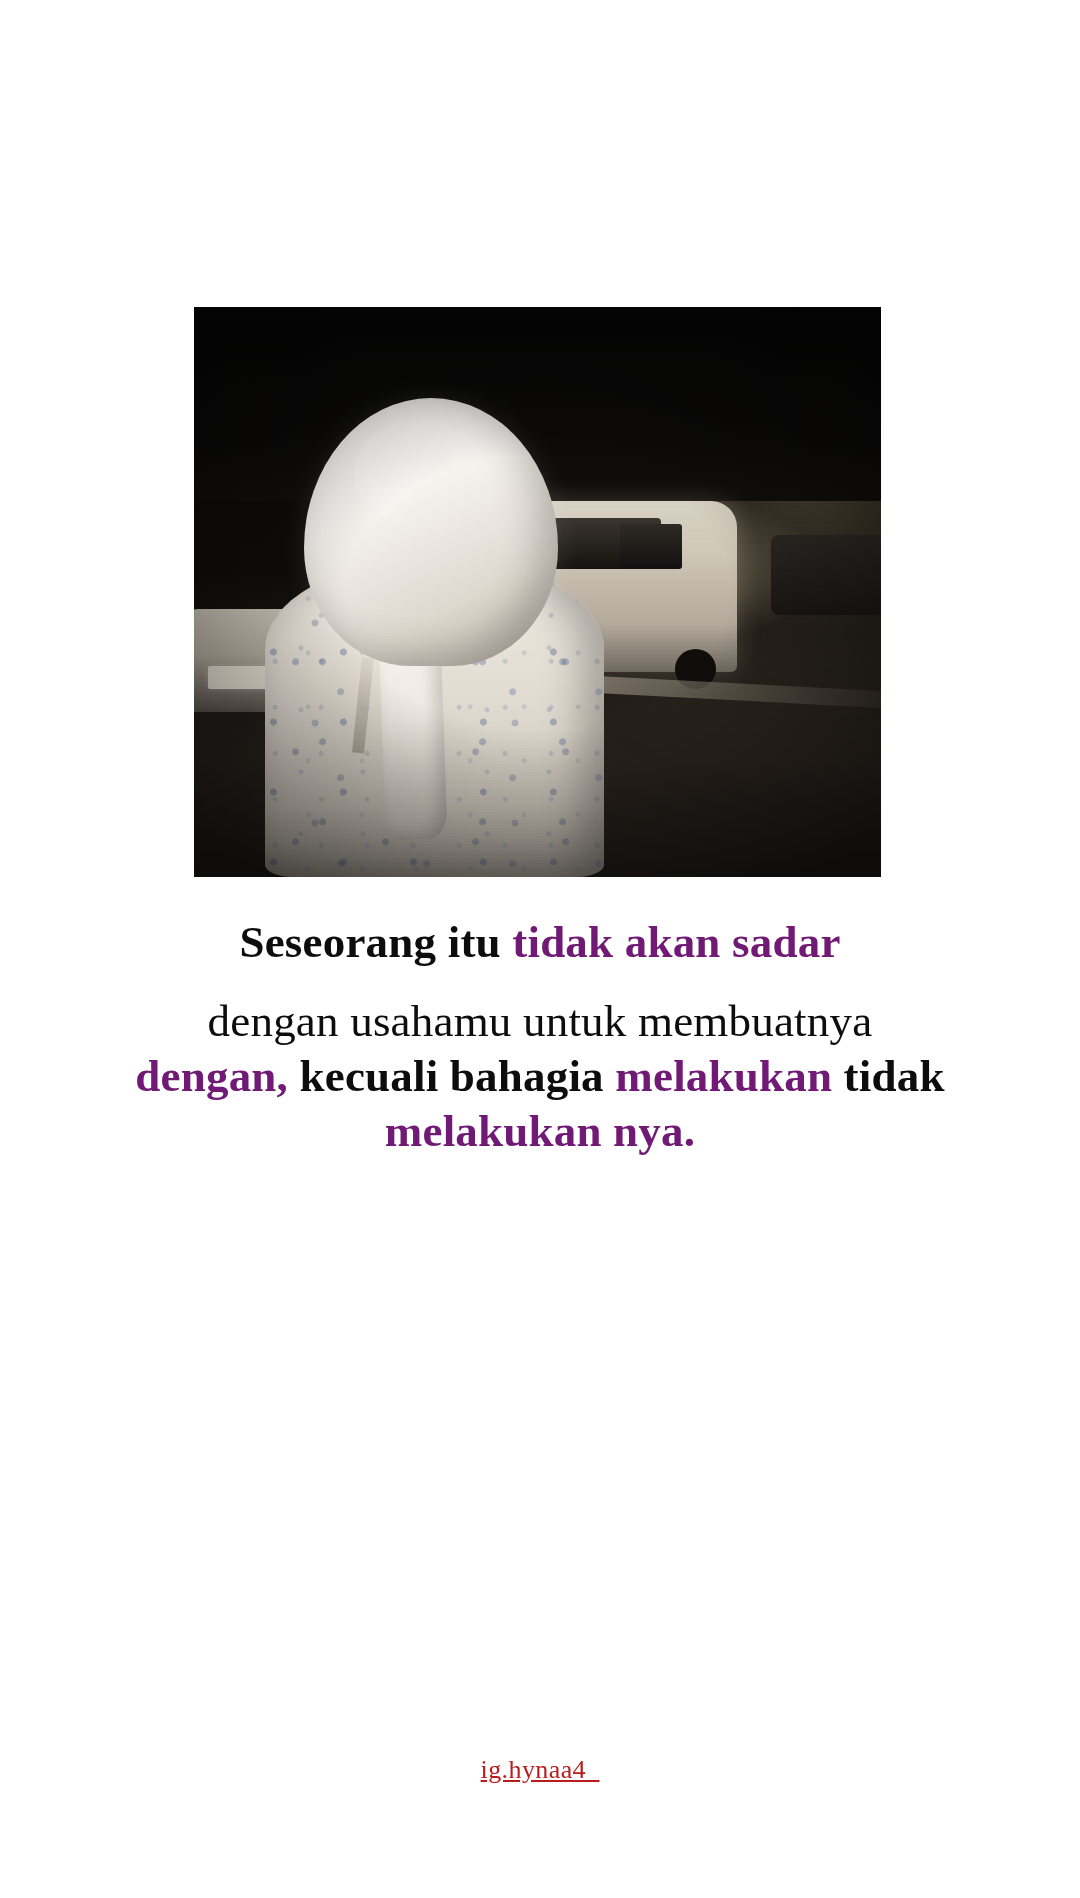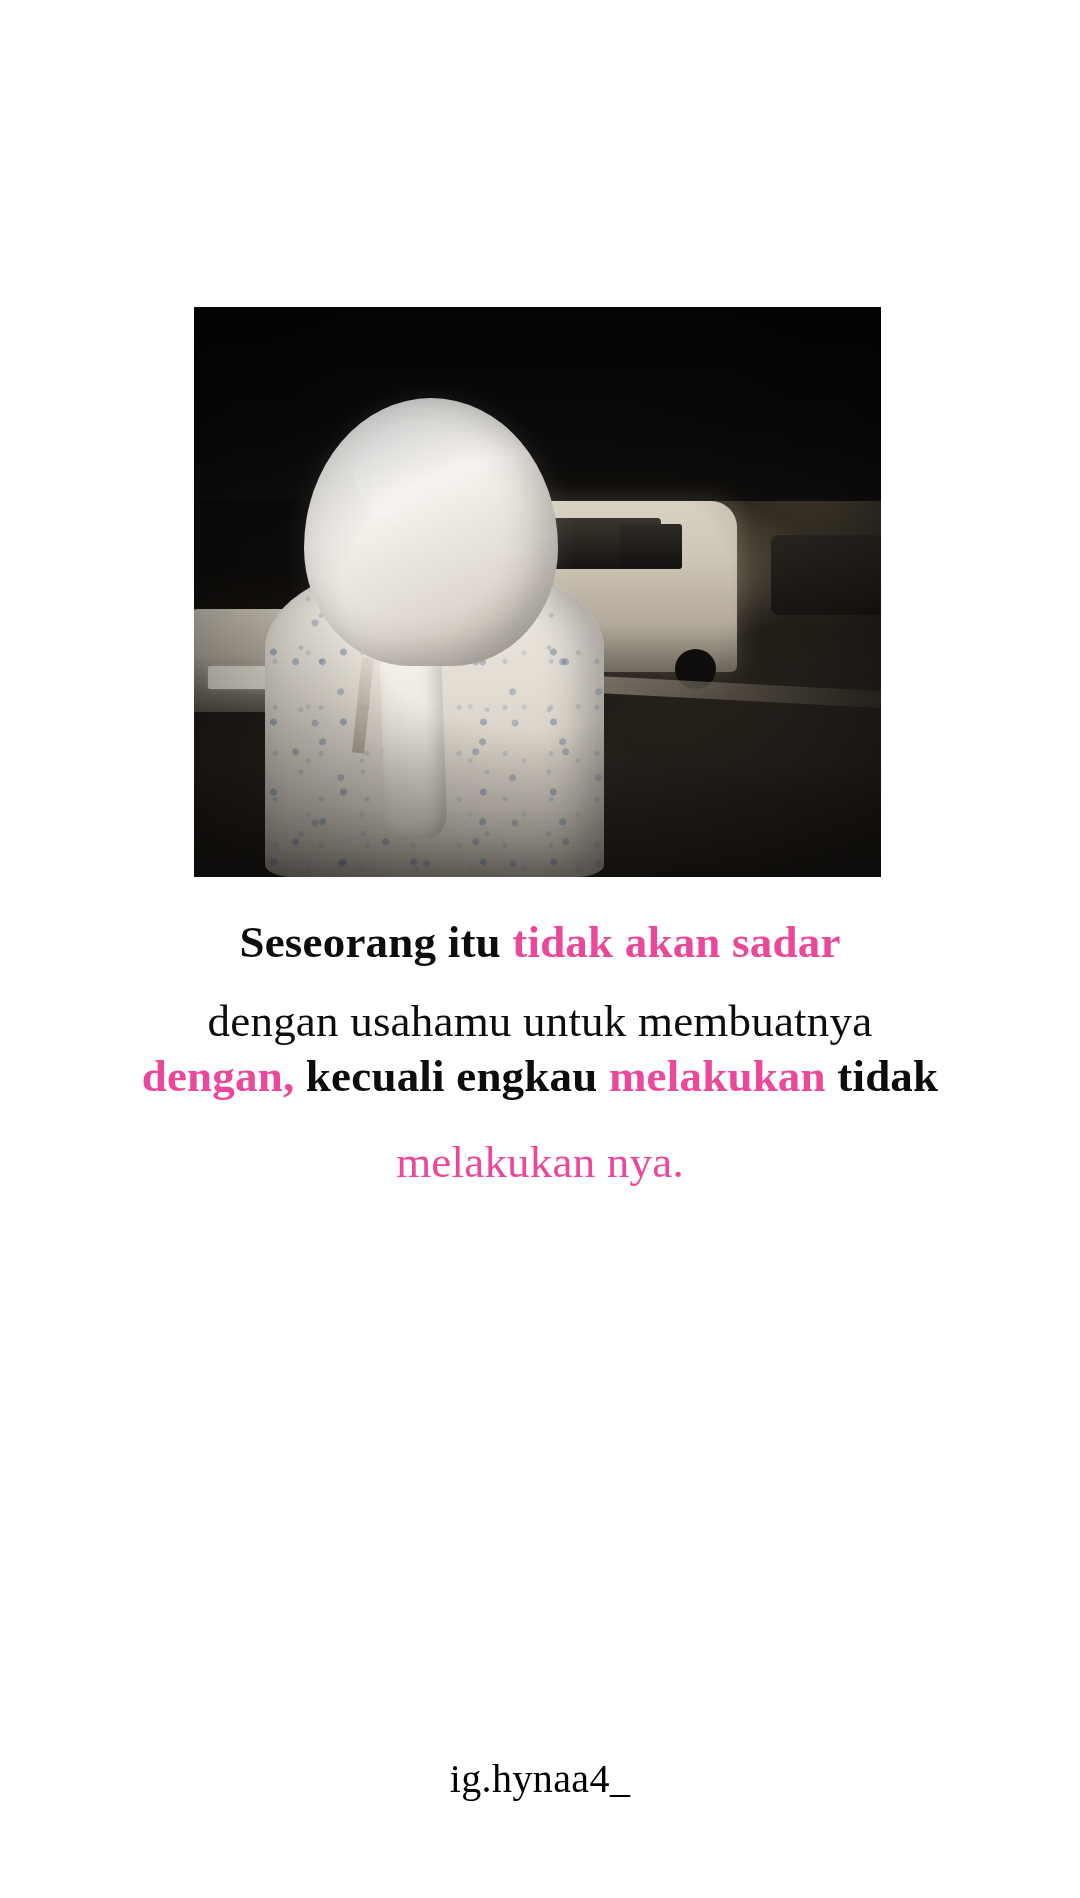--- a/index.html
+++ b/index.html
@@ -233,41 +233,42 @@
     top: 915px;
     width: 900px;
     text-align: center;
     font-family: "Liberation Serif", serif;
     font-size: 45px;
     line-height: 1.22;
     color: #0d0d0d;
     letter-spacing: 0.2px;
   }
   .caption .hl {
-    color: #ec4899;
+    color: #701a75;
   }
   .caption .ln {
     display: block;
   }
   .line1 { font-weight: 700; }
   .line2 { font-weight: 400; margin-top: 24px; }
   .line3 { font-weight: 700; }
-  .line4 { font-weight: 400; margin-top: 31px; }
+  .line4 { font-weight: 700; }
 
   
   .handle {
     position: absolute;
     left: 0;
     right: 0;
     top: 1755px;
     text-align: center;
     font-family: "Liberation Serif", serif;
-    font-size: 40px;
-    color: #000000;
+    font-size: 26px;
+    color: #b91c1c;
     letter-spacing: 0.4px;
+    text-decoration: underline;
   }
 </style>
 </head>
 <body>
 
 <div class="canvas">
 
   <div class="photo-wrap">
     <div class="photo">
       <div class="sky"></div>
@@ -297,21 +298,21 @@
   </div>
 
   <div class="caption">
     <span class="ln line1">
       <span>Seseorang itu </span><span class="hl">tidak akan sadar</span>
     </span>
     <span class="ln line2">
       <span>dengan usahamu untuk membuatnya</span>
     </span>
     <span class="ln line3">
-      <span class="hl">dengan,</span><span> kecuali engkau </span><span class="hl">melakukan</span><span> tidak</span>
+      <span class="hl">dengan,</span><span> kecuali bahagia </span><span class="hl">melakukan</span><span> tidak</span>
     </span>
     <span class="ln line4">
       <span class="hl">melakukan nya.</span>
     </span>
   </div>
 
   <div class="handle">ig.hynaa4_</div>
 
 </div>
 

